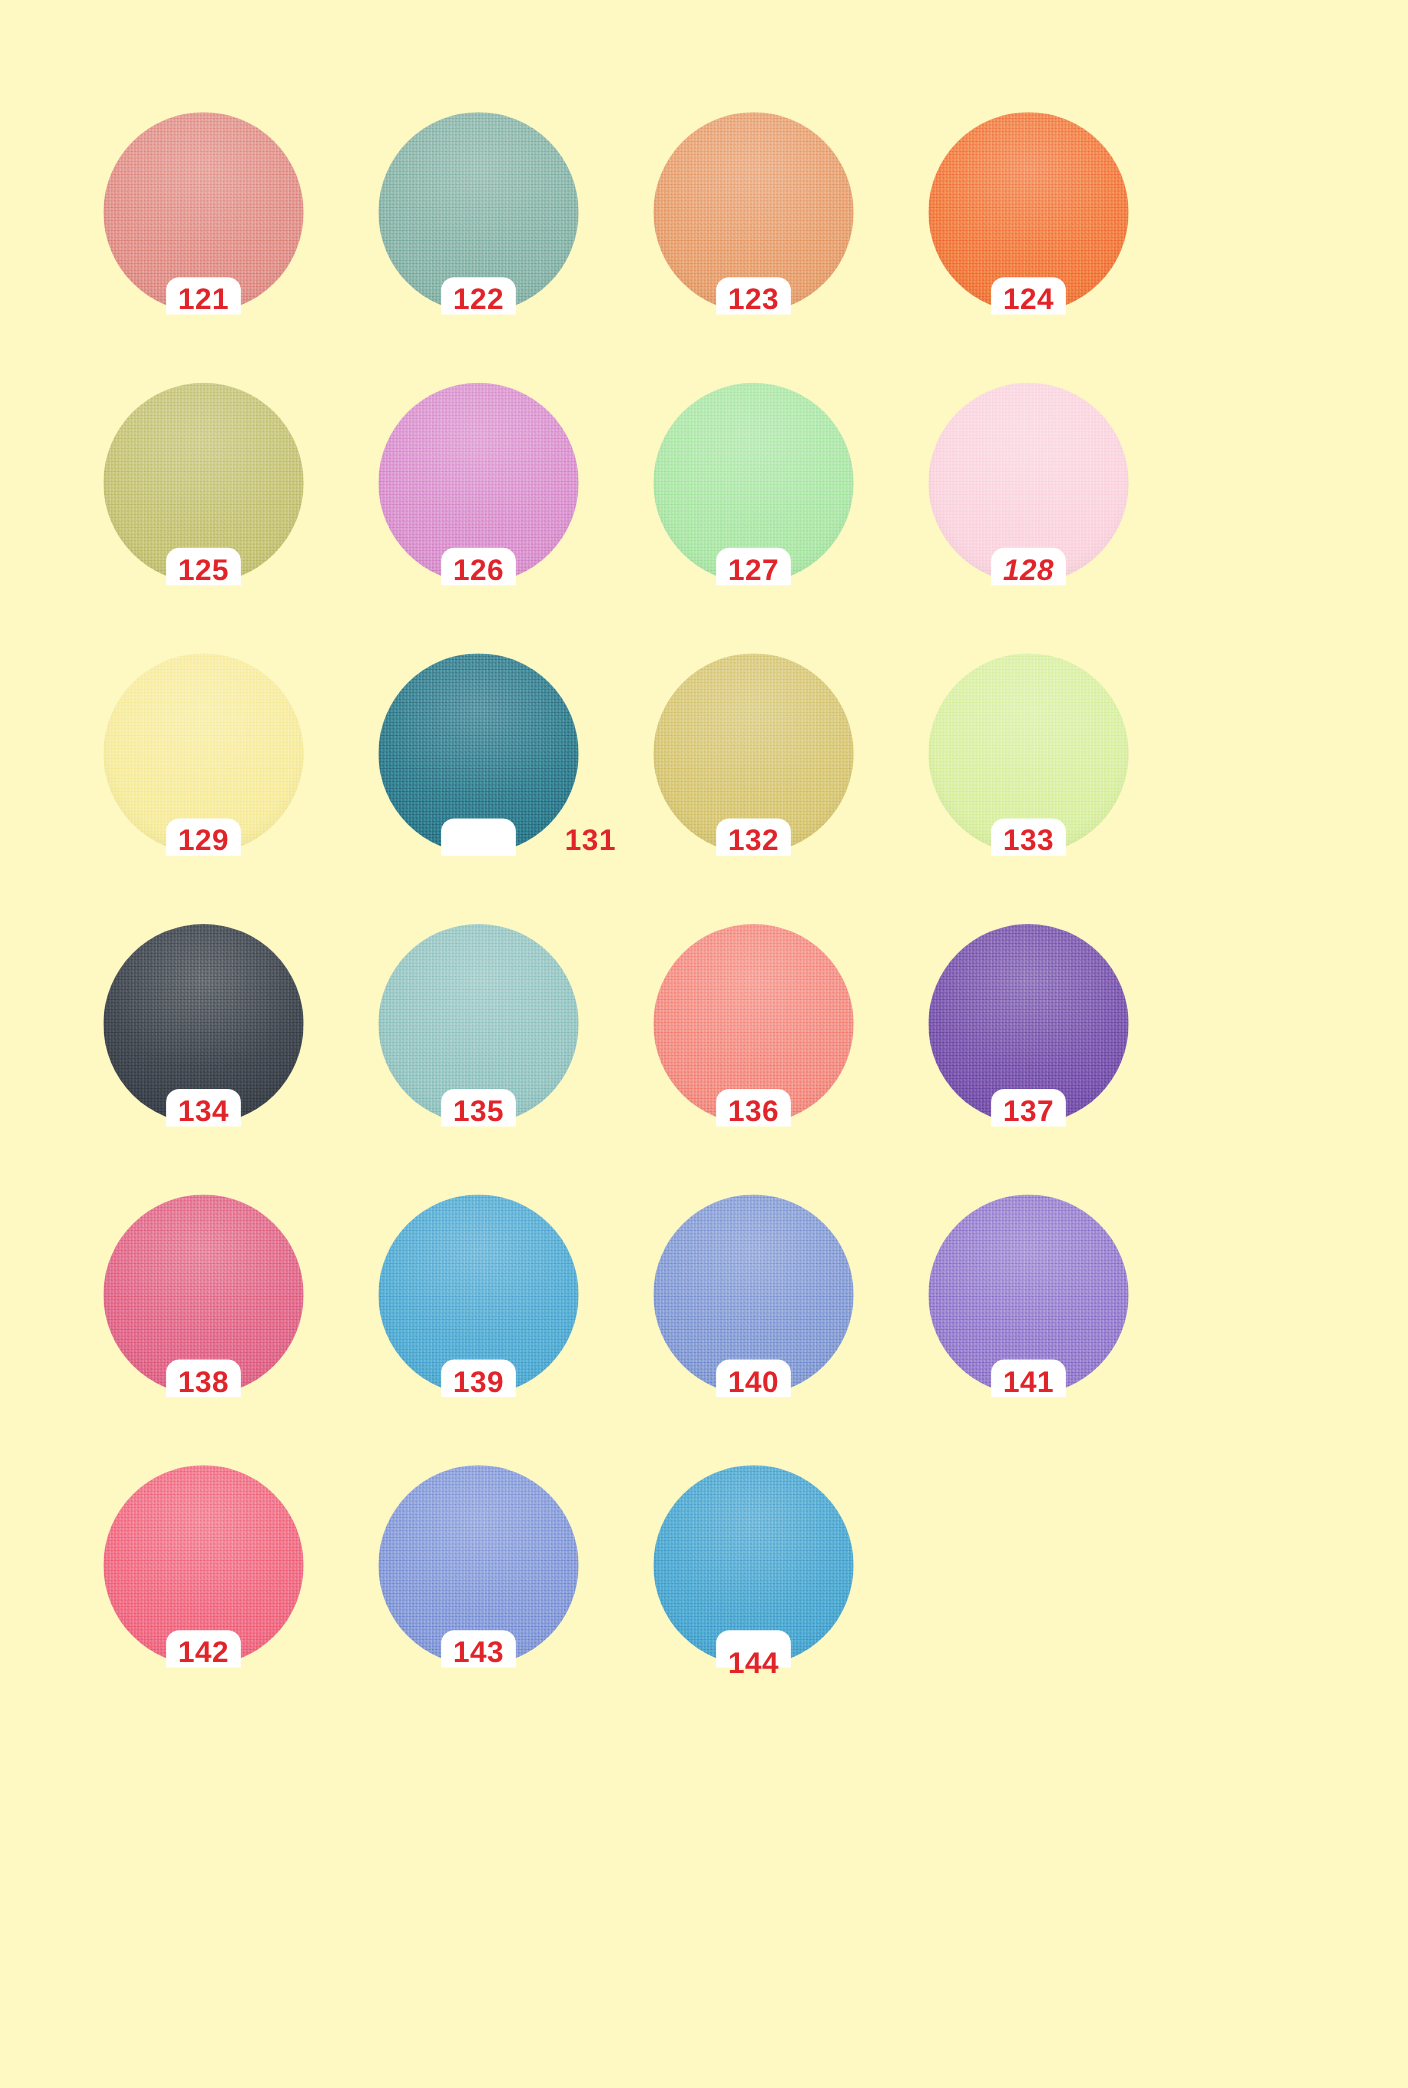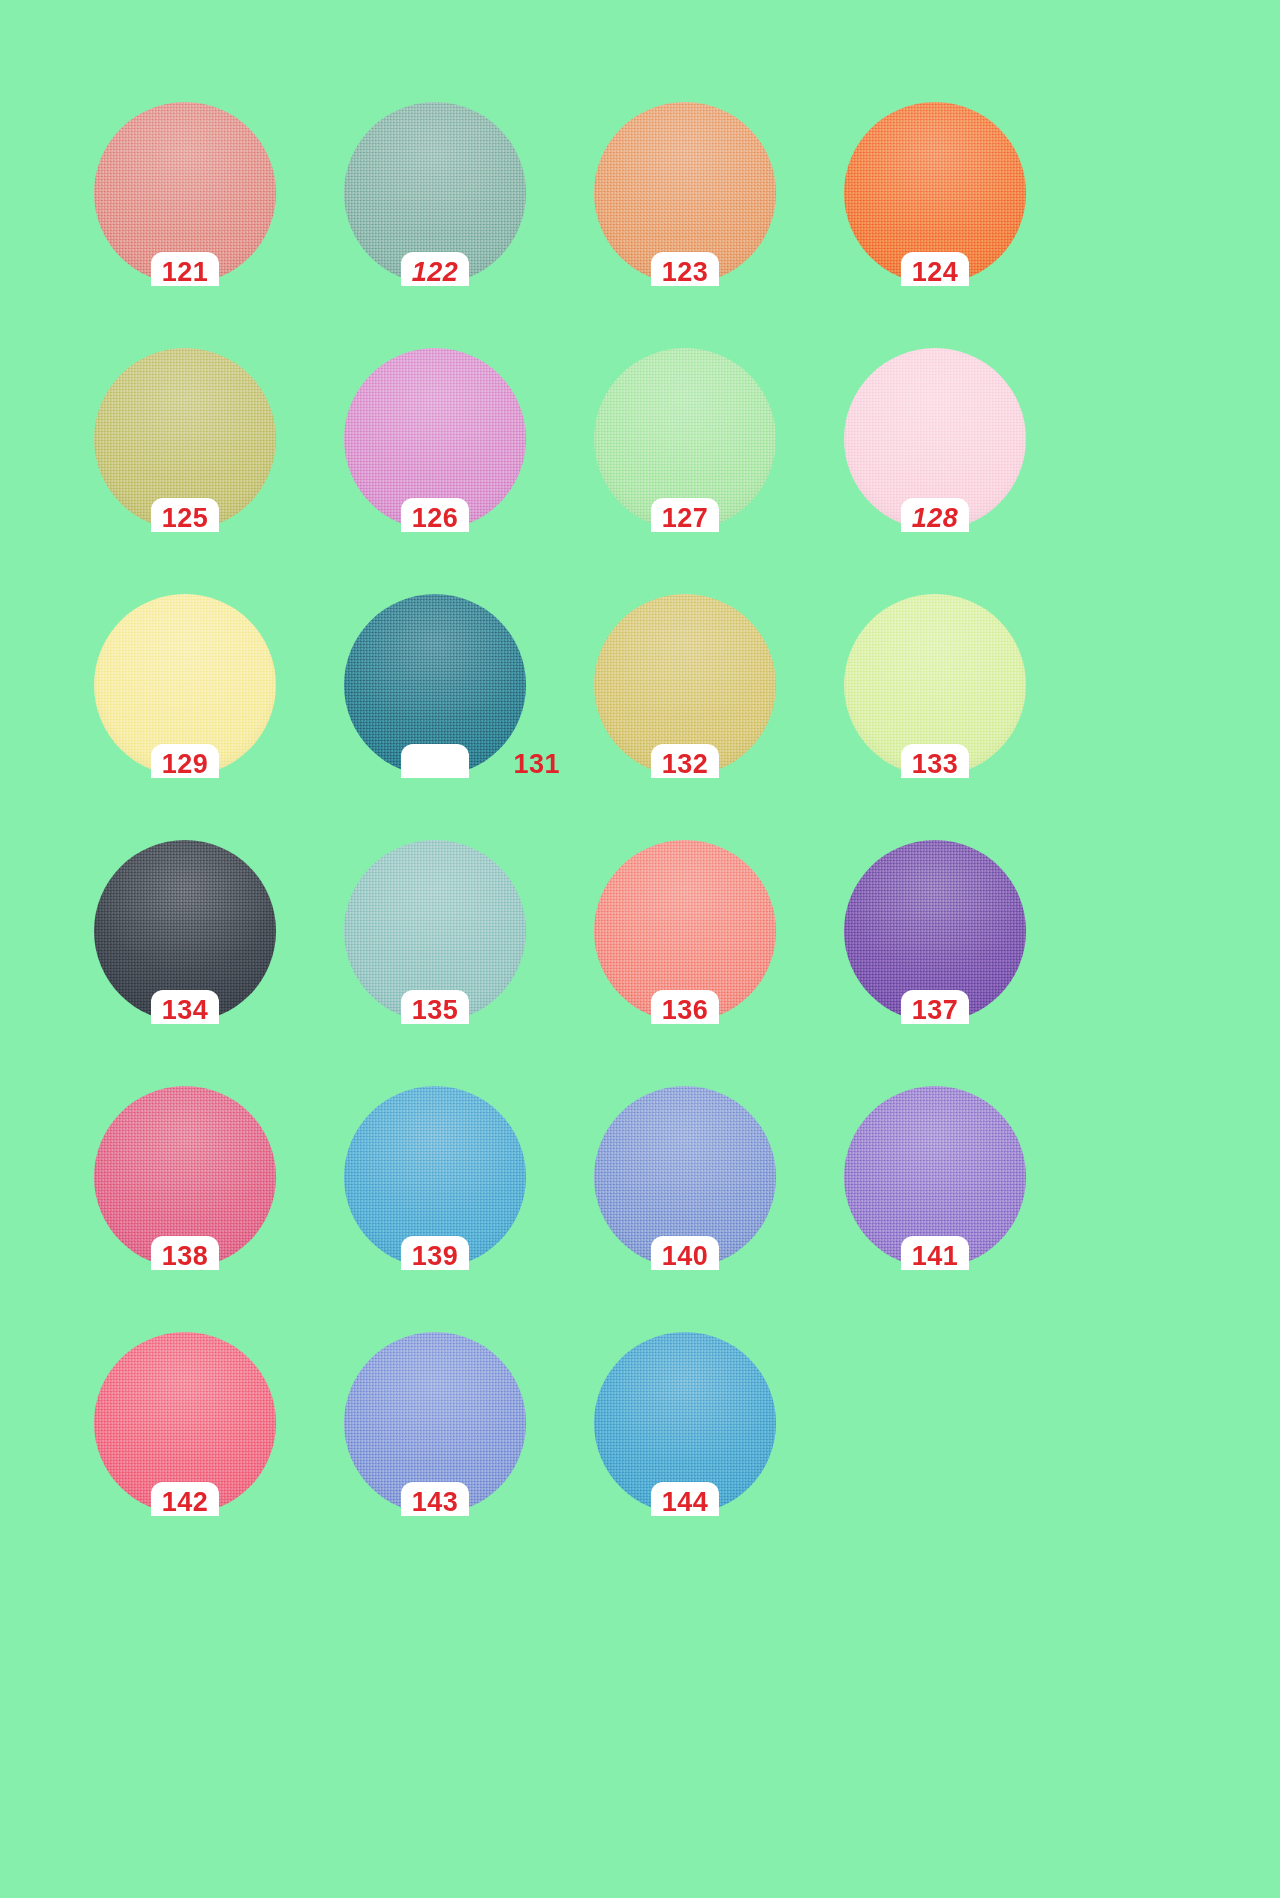--- a/index.html
+++ b/index.html
@@ -15,21 +15,21 @@
     position: relative;
     overflow: hidden;
   }
 
   #swatch-sheet {
     position: absolute;
     left: 0;
     top: 0;
     width: 1280px;
     height: 1898px;
-    background: #86efac;
+    background: #fef9c3;
   }
 
   .swatch-grid {
     position: absolute;
     left: 60px;
     top: 96px;
     width: 1000px;
     display: grid;
     grid-template-columns: repeat(4, 250px);
     grid-auto-rows: 246px;
@@ -152,21 +152,21 @@
           <div class="disc" style="background-color: rgb(224, 140, 132);"></div>
           <div class="notch"></div>
         </div>
         <div class="swatch-label" style="color: rgb(225, 35, 42);">121</div>
       </div>
       <div class="swatch-cell">
         <div class="disc-wrap">
           <div class="disc" style="background-color: rgb(132, 178, 166);"></div>
           <div class="notch"></div>
         </div>
-        <div class="swatch-label" style="color: rgb(225, 35, 42); font-style: italic;">122</div>
+        <div class="swatch-label" style="color: rgb(225, 35, 42);">122</div>
       </div>
       <div class="swatch-cell">
         <div class="disc-wrap">
           <div class="disc" style="background-color: rgb(231, 157, 108);"></div>
           <div class="notch"></div>
         </div>
         <div class="swatch-label" style="color: rgb(225, 35, 42);">123</div>
       </div>
       <div class="swatch-cell">
         <div class="disc-wrap">
@@ -299,16 +299,16 @@
           <div class="disc" style="background-color: rgb(128, 150, 216);"></div>
           <div class="notch"></div>
         </div>
         <div class="swatch-label" style="color: rgb(225, 35, 42);">143</div>
       </div>
       <div class="swatch-cell">
         <div class="disc-wrap">
           <div class="disc" style="background-color: rgb(74, 163, 207);"></div>
           <div class="notch"></div>
         </div>
-        <div class="swatch-label" style="color: rgb(225, 35, 42);">144</div>
+        <div class="swatch-label" style="color: rgb(225, 35, 42); margin-top: 10px;">144</div>
       </div>
     </div>
 </div>
 
 </body></html>

